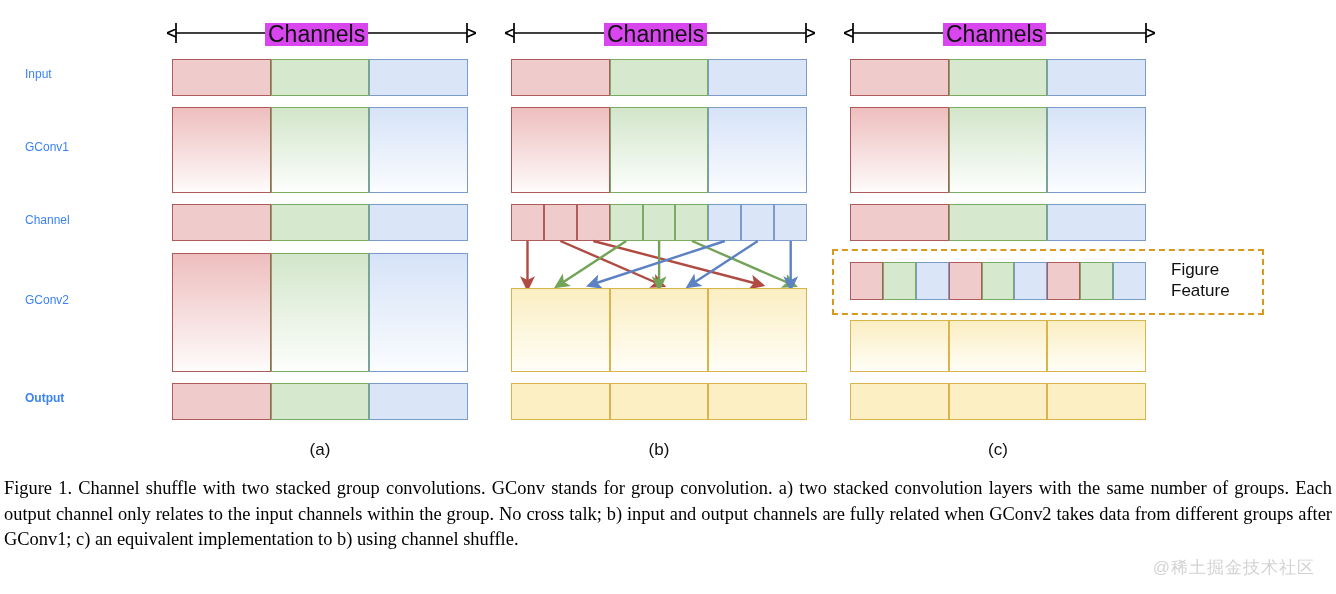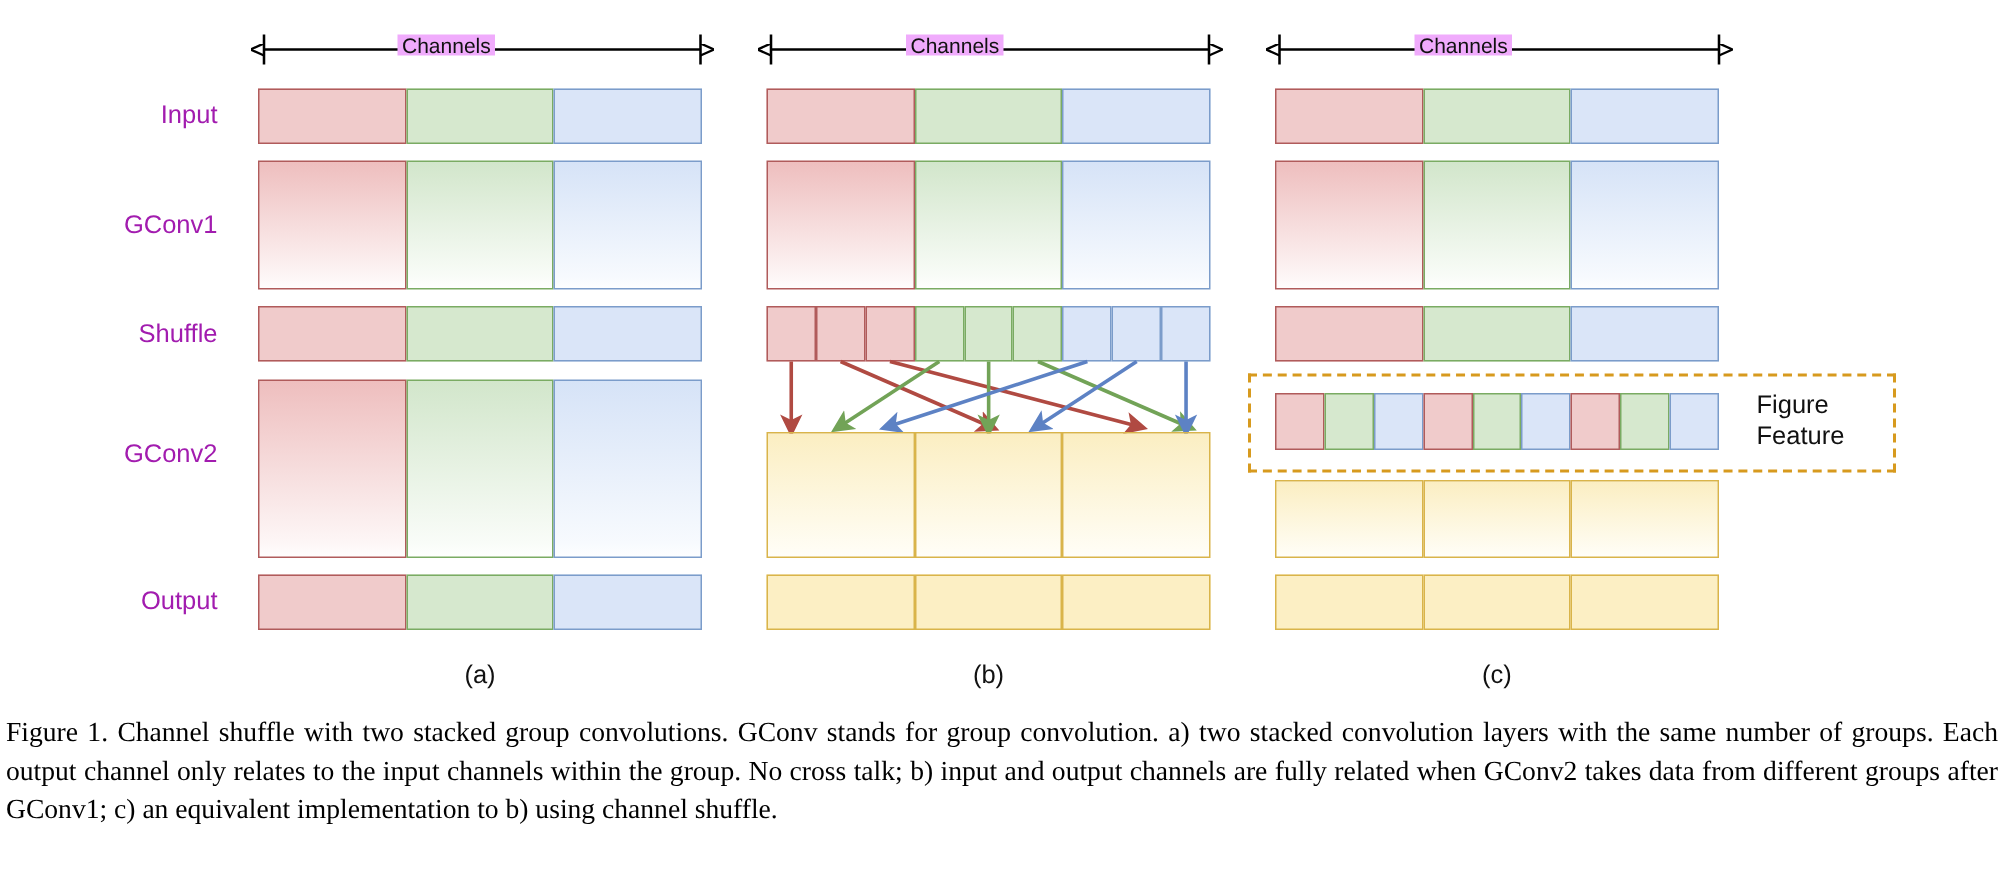--- a/index.html
+++ b/index.html
@@ -3,29 +3,29 @@
 <meta charset="utf-8">
 <style>
   html,body{margin:0;padding:0;}
   body{
     width:1336px;height:594px;background:#ffffff;
     font-family:"Liberation Sans", sans-serif;
     position:relative;overflow:hidden;
   }
   #fig{position:absolute;left:0;top:0;width:1336px;height:594px;}
   .row-label{
-    position:absolute;text-align:right;width:120px;
-    font-size:17px;color:#a21caf;font-family:"Liberation Sans", sans-serif;
+    position:absolute;width:120px;
+    font-size:12px;color:#3b82f6;font-family:"Liberation Sans", sans-serif;
     line-height:1;
   }
   .panel-label{
     position:absolute;font-size:17px;color:#111;text-align:center;width:60px;
   }
   .chanlabel{
-    position:absolute;font-size:14px;color:#111;background:#f0abfc;
+    position:absolute;font-size:23px;color:#111;background:#d946ef;
     padding:0 3px;line-height:1;
   }
   .bar{position:absolute;display:flex;}
   .seg{box-sizing:border-box;border:1.6px solid #000;}
   .r{border-color:#b05b5b;background:#f0cbcb;}
   .g{border-color:#7aab63;background:#d6e8ce;}
   .b{border-color:#7b9cca;background:#dae5f8;}
   .y{border-color:#d9b44a;background:#fcefc4;}
   .gr-r{border-color:#b05b5b;background:linear-gradient(to bottom,#eebebe 0%,#fdf6f6 92%,#fffdfd 100%);}
   .gr-g{border-color:#7aab63;background:linear-gradient(to bottom,#d2e6cb 0%,#f9fcf8 92%,#fefffe 100%);}
@@ -50,23 +50,23 @@
   }
   svg{position:absolute;left:0;top:0;overflow:visible;}
 </style>
 </head>
 <body>
 
 <div id="fig">
 
   <div class="row-label" style="left:25px;top:68px;">Input</div>
   <div class="row-label" style="left:25px;top:141px;">GConv1</div>
-  <div class="row-label" style="left:25px;top:214px;">Shuffle</div>
+  <div class="row-label" style="left:25px;top:214px;">Channel</div>
   <div class="row-label" style="left:25px;top:294px;">GConv2</div>
-  <div class="row-label" style="left:25px;top:392px;">Output</div>
+  <div class="row-label" style="left:25px;top:392px;font-weight:bold;">Output</div>
 
   <svg width="1336" height="594">
     <defs>
       <marker id="hL" markerWidth="10" markerHeight="10" refX="9" refY="4" orient="auto" markerUnits="userSpaceOnUse">
         <path d="M9,0 L0,4 L9,8" fill="none" stroke="#000" stroke-width="1.6"></path>
       </marker>
       <marker id="hR" markerWidth="10" markerHeight="10" refX="1" refY="4" orient="auto" markerUnits="userSpaceOnUse">
         <path d="M1,0 L10,4 L1,8" fill="none" stroke="#000" stroke-width="1.6"></path>
       </marker>
     </defs>
@@ -216,14 +216,15 @@
     <div class="seg gr-y" style="width:98.8px;height:52px;"></div>
   </div>
   <div class="bar" style="left:850px;top:383px;width:296px;height:37px;">
     <div class="seg y" style="width:98.6px;height:37px;"></div>
     <div class="seg y" style="width:98.6px;height:37px;"></div>
     <div class="seg y" style="width:98.8px;height:37px;"></div>
   </div>
   <div class="panel-label" style="left:968px;top:440px;">(c)</div>
 
   <div class="caption">Figure 1. Channel shuffle with two stacked group convolutions. GConv stands for group convolution. a) two stacked convolution layers with the same number of groups. Each output channel only relates to the input channels within the group. No cross talk; b) input and output channels are fully related when GConv2 takes data from different groups after GConv1; c) an equivalent implementation to b) using channel shuffle.</div>
+  <div class="wm">@稀土掘金技术社区</div>
 
 </div>
 
 </body></html>

